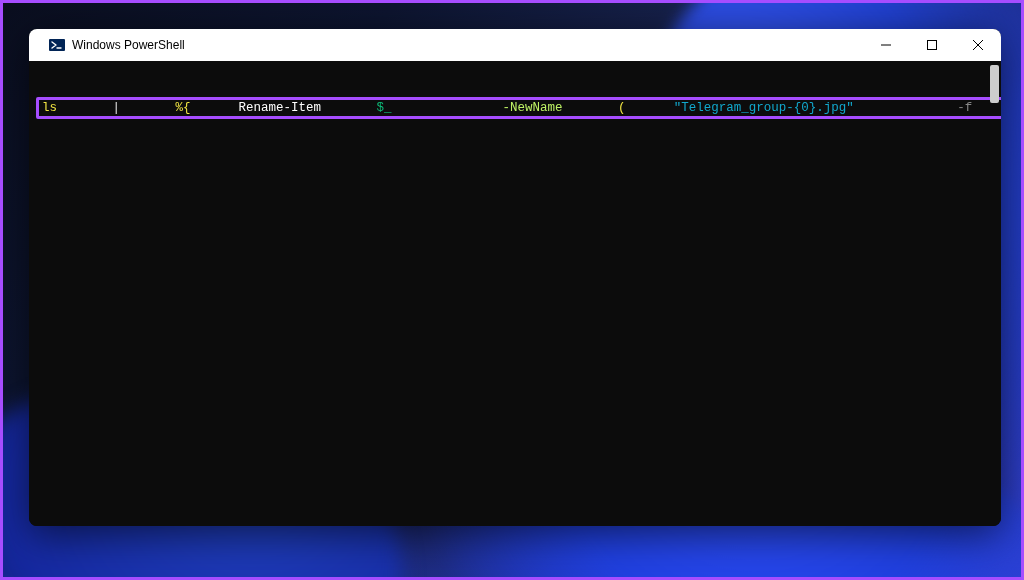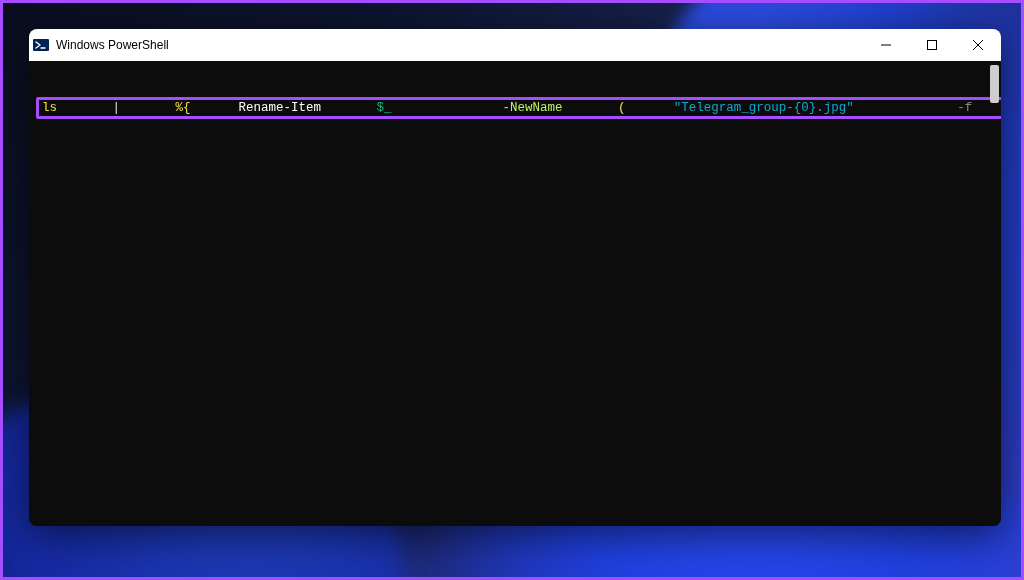--- a/index.html
+++ b/index.html
@@ -53,21 +53,21 @@
       background: #0d0d0d;
       border-radius: 8px;
       overflow: hidden;
       box-shadow: 0 8px 40px rgba(0,0,0,0.6);
     }
     .titlebar {
       height: 32px;
       background: #ffffff;
       display: flex;
       align-items: center;
-      padding-left: 4px;
+      padding-left: 20px;
     }
     .title-icon {
       width: 16px;
       height: 16px;
       margin-right: 7px;
       flex-shrink: 0;
     }
     .title-text {
       font-size: 12px;
       color: #000;

